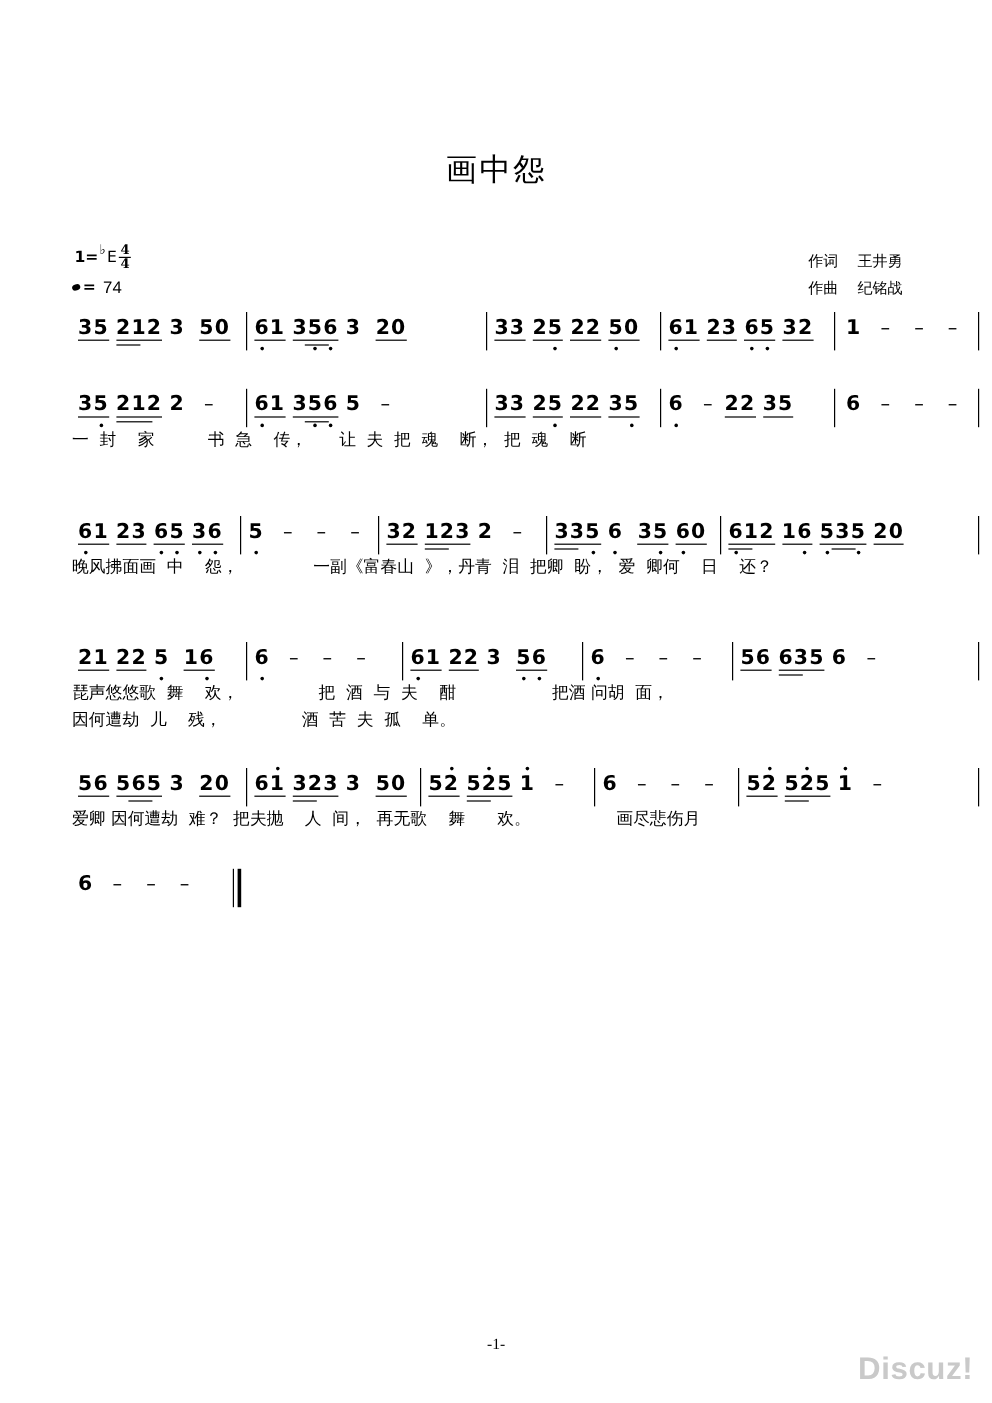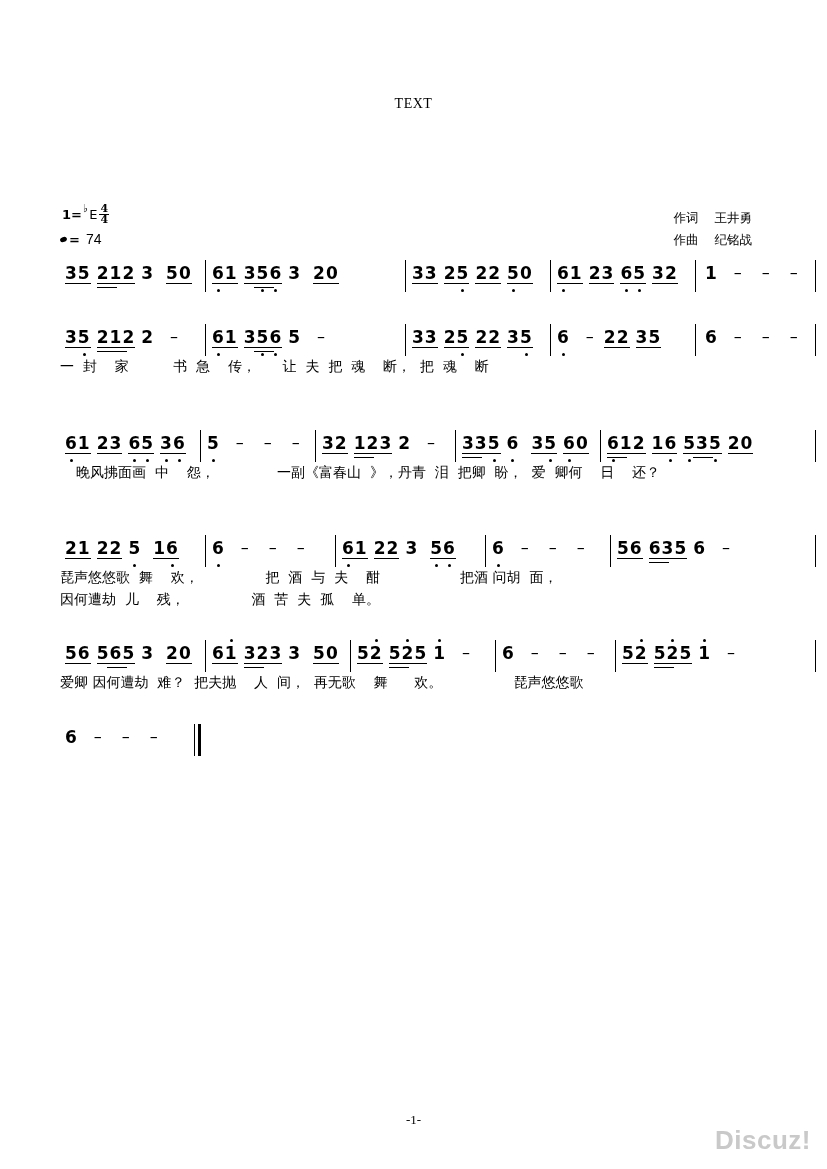--- a/index.html
+++ b/index.html
@@ -43,21 +43,21 @@
   .page-num { position: absolute; top: 1112px; left: 0; width: 827px; text-align: center;
               font-family: "Liberation Serif", serif; font-size: 13px; }
   .watermark { position: absolute; right: 16px; top: 1125px; font-family: "Liberation Sans", sans-serif;
                font-weight: bold; font-size: 26px; color: #c9c9c9; letter-spacing: 0.5px; }
 </style>
 </head>
 <body>
 
 <div class="page">
 
-  <div class="subtitle">TEXT</div>
+  <div class="title">画中怨</div>
 
   <div class="key">
     <span>1=</span>
     <span class="flat">♭</span>
     <span class="note">E</span>
     <span class="frac">
       <span class="num">4</span>
       <span>4</span>
     </span>
   </div>
@@ -435,21 +435,21 @@
         <span class="grp">
             <span class="digits u1">
               <span class="d">2</span>
               <span class="d">0</span>
             </span>
           </span>
       </div>
       <div class="bar" style="left:755px"></div>
     </div>
     <div class="lyric-row">
-      <span class="ly" style="left: 16px; white-space: pre;">晚风拂面画  中    怨，              一副《富春山  》，丹青  泪  把卿  盼，  爱  卿何    日    还？</span>
+      <span class="ly" style="left: 0px; white-space: pre;">晚风拂面画  中    怨，              一副《富春山  》，丹青  泪  把卿  盼，  爱  卿何    日    还？</span>
     </div>
   </div>
 
   <div class="system" style="top:533px">
     <div class="notes-row">
       <div class="m" style="left:5px">
         <span class="grp">
             <span class="digits u1">
               <span class="d">2</span>
               <span class="d">1</span>
@@ -664,21 +664,21 @@
         <span class="grp">
             <span class="digits">
               <span class="d hi">1</span>
             </span>
           </span>
         <span class="dash">–</span>
       </div>
       <div class="bar" style="left:755px"></div>
     </div>
     <div class="lyric-row">
-      <span class="ly" style="left: 0px; white-space: pre;">爱卿 因何遭劫  难？  把夫抛    人  间，  再无歌    舞      欢。                琵声悠悠歌</span>
+      <span class="ly" style="left: 0px; white-space: pre;">爱卿 因何遭劫  难？  把夫抛    人  间，  再无歌    舞      欢。                画尽悲伤月</span>
     </div>
   </div>
 
   <div class="system" style="top:722px">
     <div class="notes-row">
       <div class="m" style="left:5px">
         <span class="grp">
             <span class="digits">
               <span class="d">6</span>
             </span>

